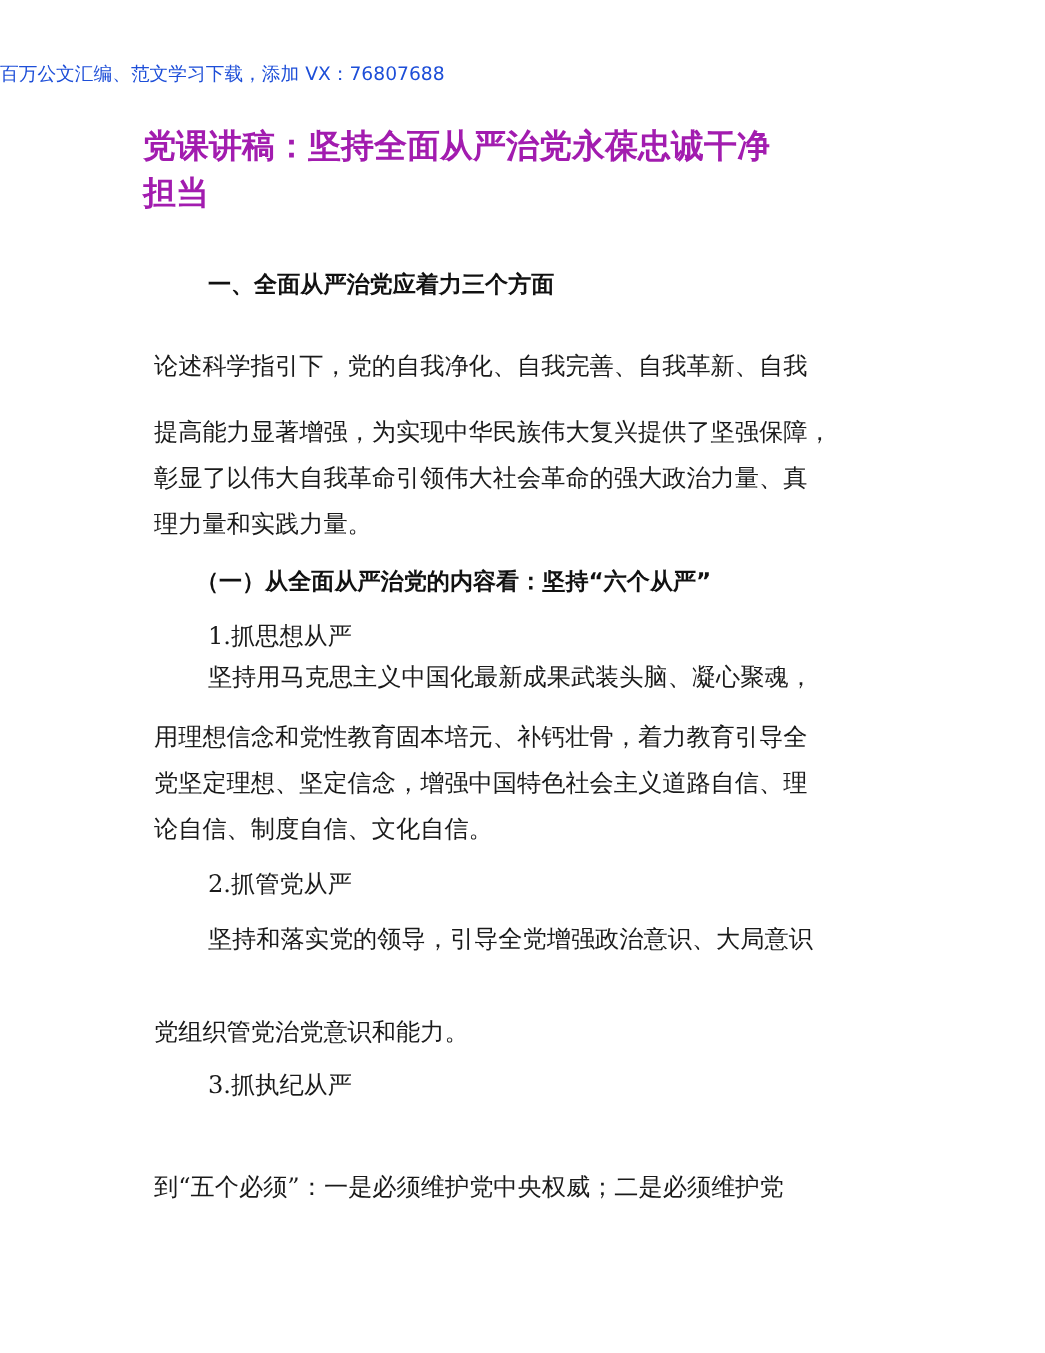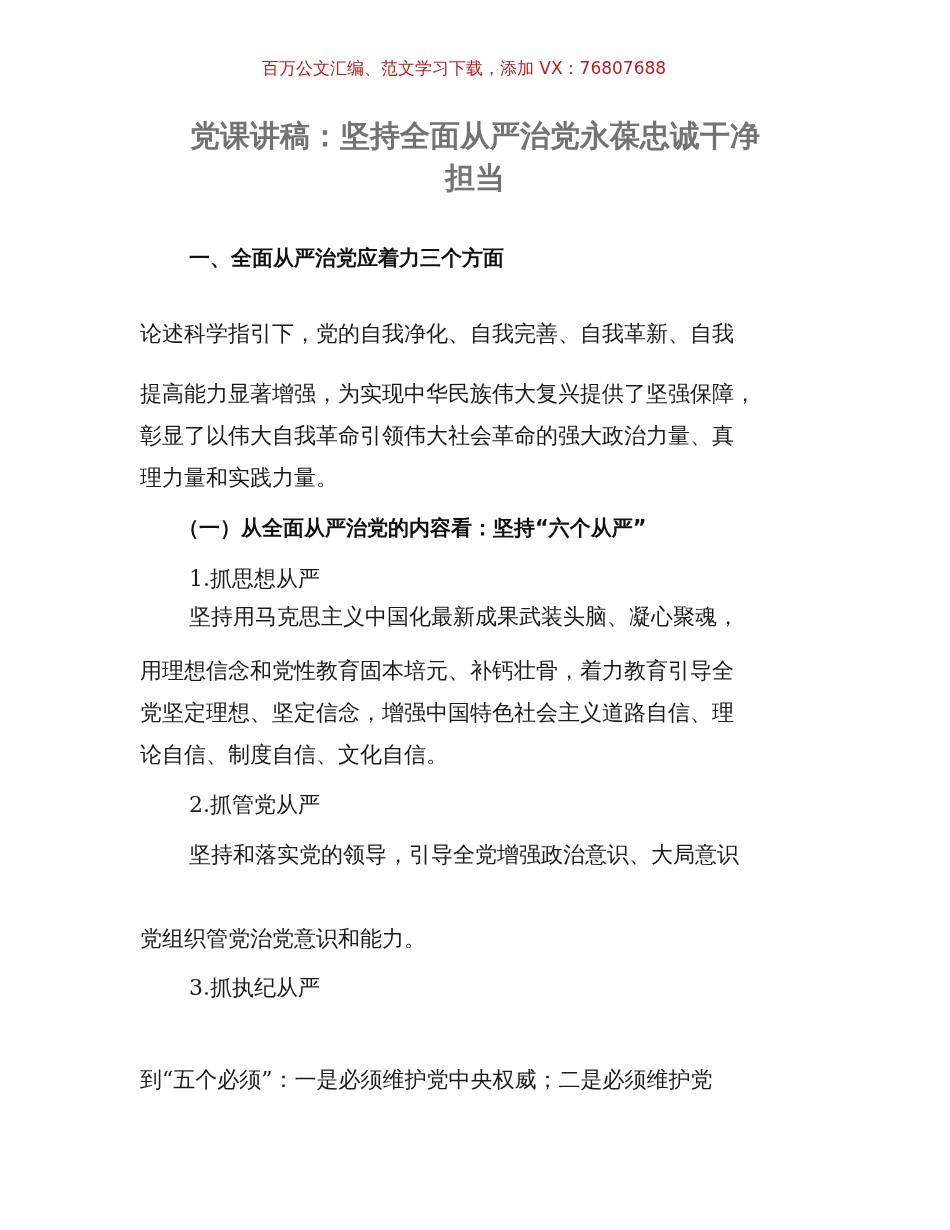--- a/index.html
+++ b/index.html
@@ -1,24 +1,24 @@
 <!DOCTYPE html>
 <html><head>
   <meta charset="utf-8">
   <style>
     html, body { margin: 0; padding: 0; background: #ffffff; }
     body { width: 950px; height: 1230px; position: relative; overflow: hidden; }
     .page { position: absolute; left: 0; top: 0; width: 950px; height: 1230px; background: #ffffff; }
     .watermark {
-      position: absolute; left: 0; top: 55px; width: 928px; text-align: center;
-      color: #b91c1c; font-family: "DejaVu Sans", sans-serif; font-size: 17px; line-height: 26px;
+      position: absolute; left: 0; top: 55px; width: 928px; 
+      color: #1d4ed8; font-family: "DejaVu Sans", sans-serif; font-size: 17px; line-height: 26px;
     }
     .title {
-      position: absolute; left: 130px; width: 690px; text-align: center;
-      font-family: Liberation Sans, sans-serif; font-weight: bold; font-size: 30px; color: #737373;
+      position: absolute; left: 130px; width: 690px; text-align: left;
+      font-family: Liberation Mono, monospace; font-weight: bold; font-size: 30px; color: #a21caf;
       line-height: 42px; white-space: nowrap;
     }
     .line {
       position: absolute; left: 140px; white-space: nowrap;
       font-family: "DejaVu Serif", serif; font-size: 22px; color: #1a1a1a; line-height: 30px;
     }
     .line.indent { left: 189px; }
     .heading { font-family: "DejaVu Sans", sans-serif; font-weight: bold; color: #111; font-size: 21px; }
     .subheading { font-family: "DejaVu Sans", sans-serif; font-weight: bold; color: #111; font-size: 21px; left: 178px; }
   </style>

